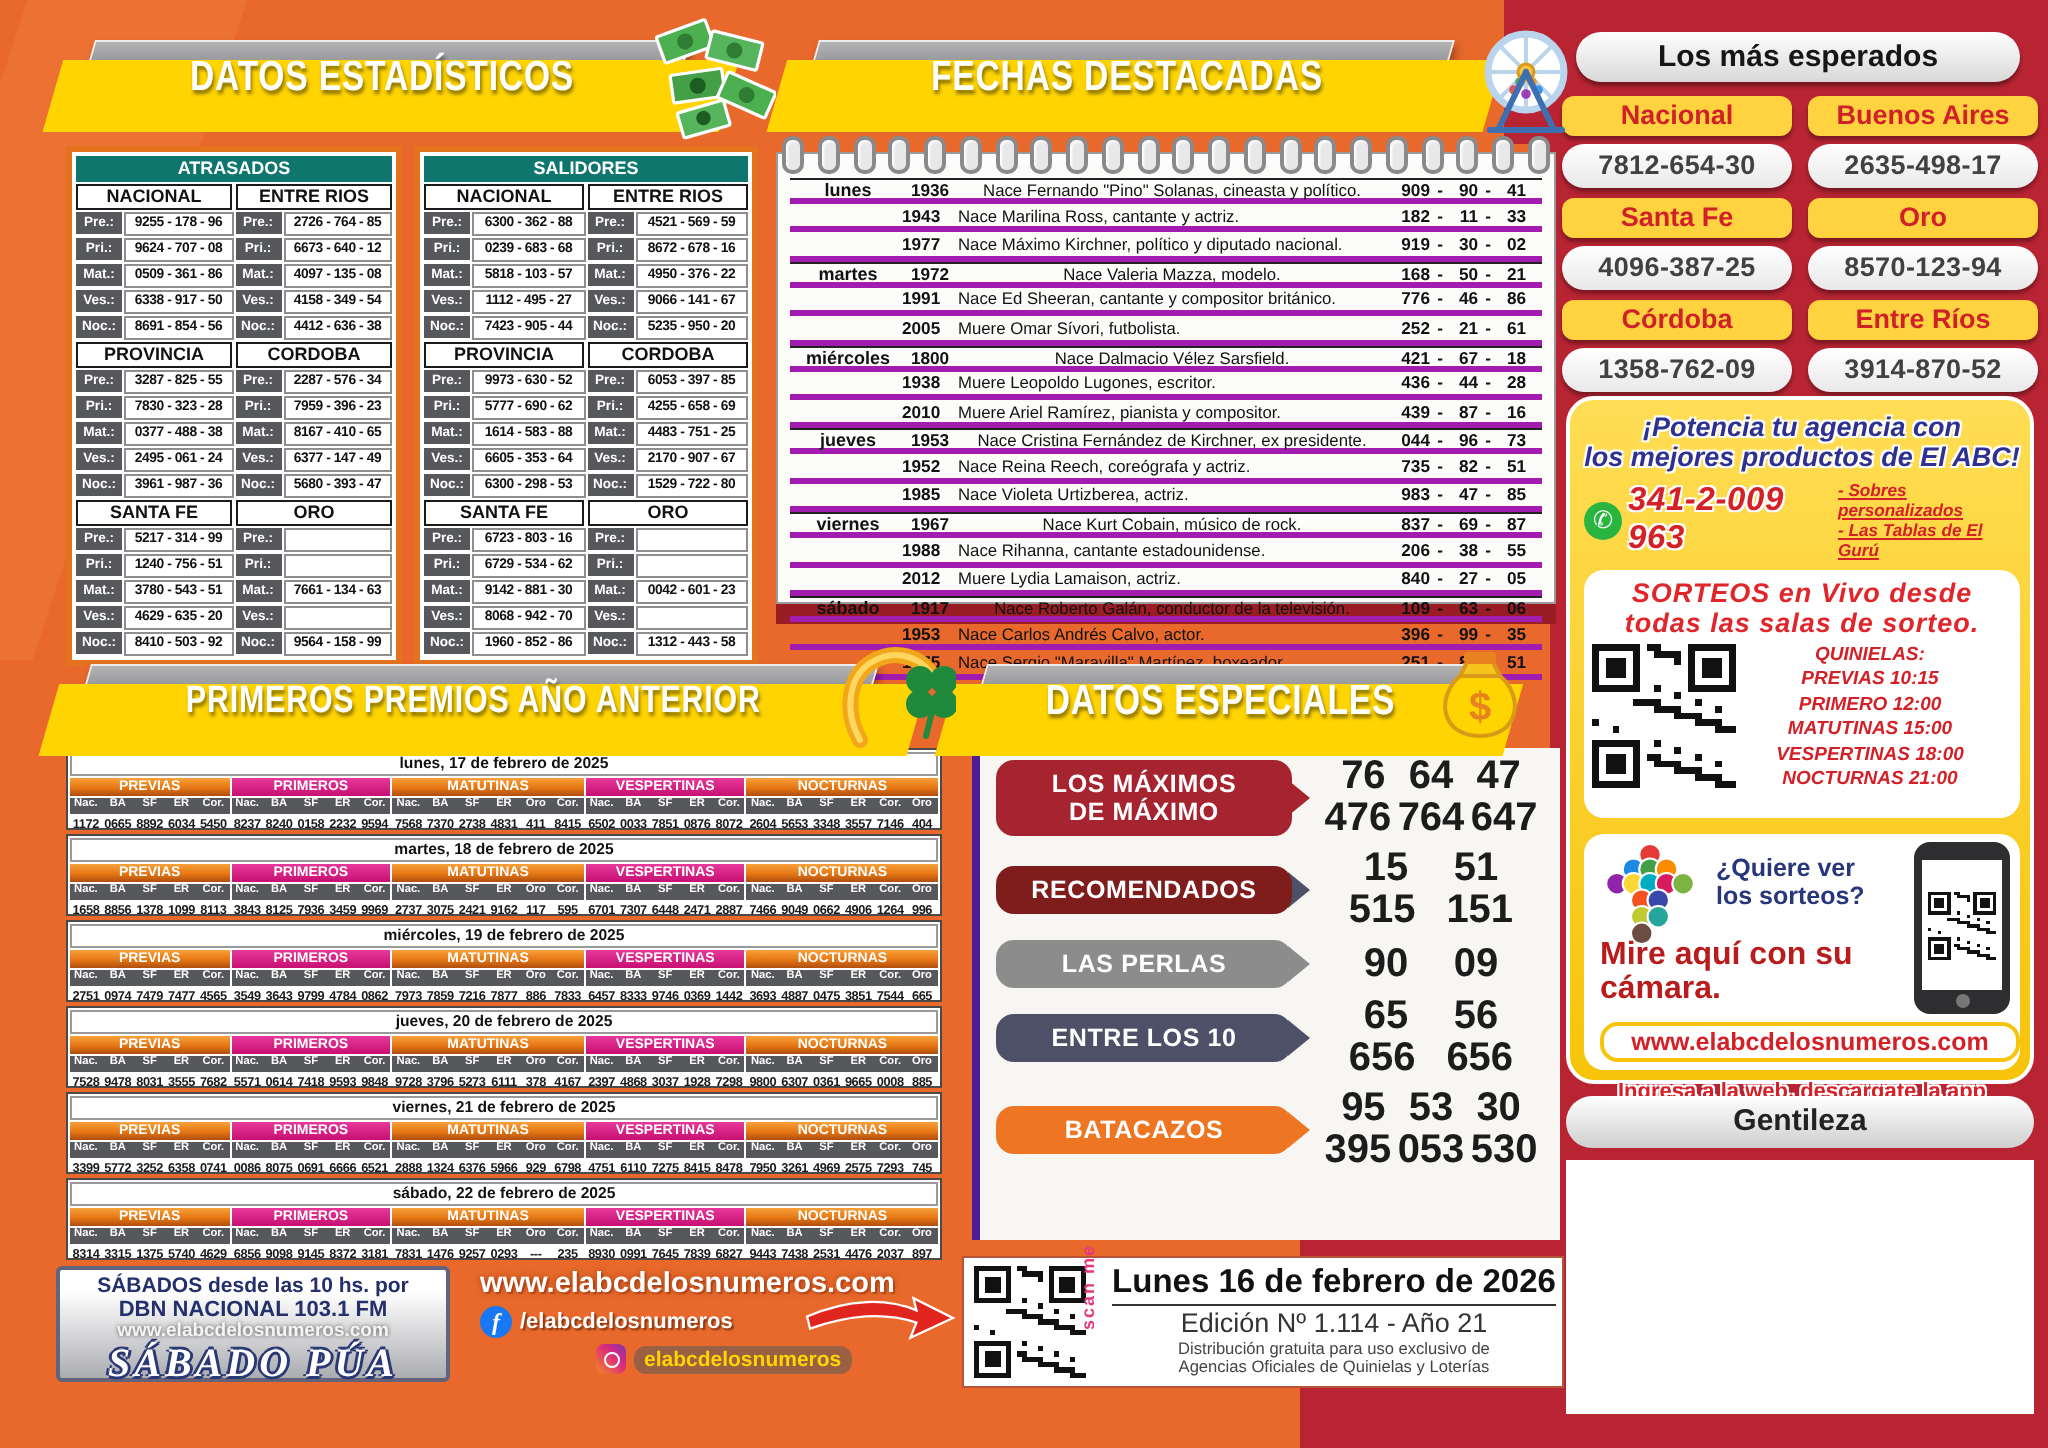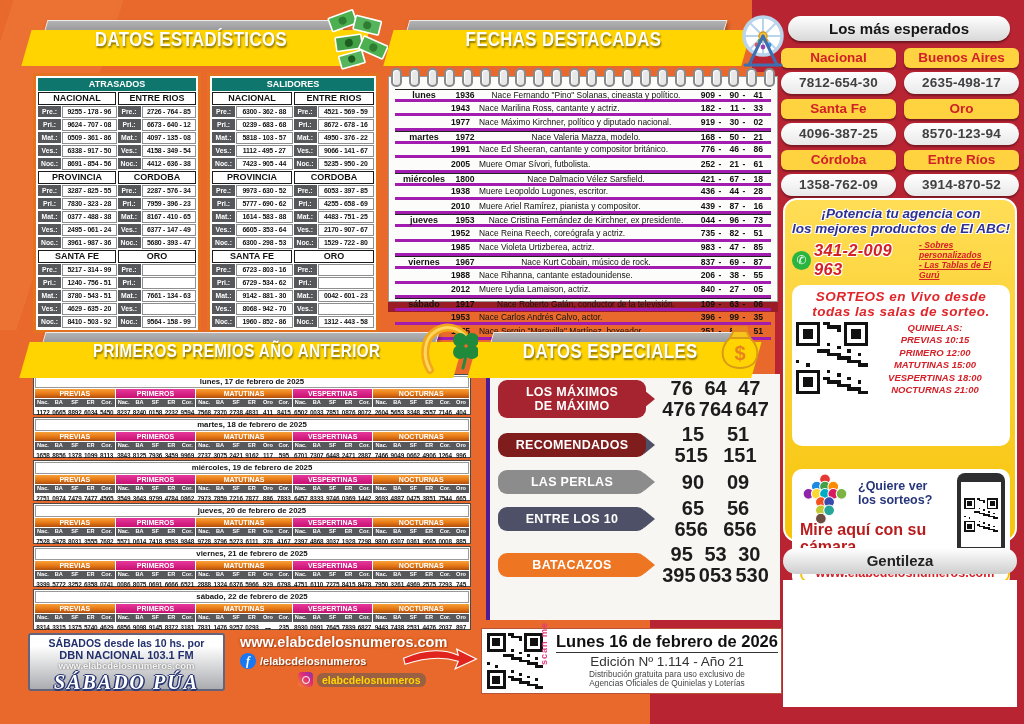--- a/index.html
+++ b/index.html
@@ -45,27 +45,27 @@
   .esp-value{background:linear-gradient(180deg,#fff,#E9E9E9);border-radius:11px;height:22px;font:700 13.5px/22px "Liberation Sans",sans-serif;color:#414042;text-align:center;box-shadow:0 2px 2px rgba(0,0,0,.35);letter-spacing:.2px}
 
   .promo{position:absolute;left:783px;top:198px;width:234px;height:344px;background:linear-gradient(180deg,#FFDD55,#F7C40A);border-radius:14px;border:2px solid #fff;box-sizing:border-box;z-index:3;padding:6px 5px 4px 7px}
   .outline-w{text-shadow:1px 1px 0 #fff,-1px -1px 0 #fff,1px -1px 0 #fff,-1px 1px 0 #fff}
   .promo-head{font:700 13.5px/15px "Liberation Sans",sans-serif;color:#2E3192;text-align:center;font-style:italic}
   .phone-row{display:flex;align-items:center;margin-top:4px;gap:3px}
   .wa{width:19px;height:19px;background:#2AB540;border-radius:50%;color:#fff;font-size:12px;line-height:19px;text-align:center;flex:none}
   .wa::before{content:"✆"}
   .phone{font:700 italic 16.5px "Liberation Sans",sans-serif;color:#D42027;letter-spacing:.3px}
   .bullets{display:flex;flex-direction:column;font:700 italic 8.6px/10px "Liberation Sans",sans-serif;color:#D42027;text-decoration:underline}
-  .sorteos{background:#fff;border-radius:10px;margin-top:5px;height:161px;padding:4px 4px;box-sizing:border-box}
+  .sorteos{background:#fff;border-radius:10px;margin-top:5px;height:124px;padding:4px 4px;box-sizing:border-box}
   .sorteos-title{font:700 italic 13.5px/15px "Liberation Sans",sans-serif;color:#E0262A;text-align:center;letter-spacing:.5px}
   .sorteos-body{display:flex;margin-top:3px}
   .sched{flex:1;text-align:center;padding-right:4px}
   .sched-t{font:700 italic 9.5px/12px "Liberation Sans",sans-serif;color:#D42027}
   .sched-l{font:700 italic 9.5px/12.5px "Liberation Sans",sans-serif;color:#D42027}
-  .quiere{position:relative;background:#fff;border-radius:10px;margin-top:23px;height:118px}
+  .quiere{position:relative;background:#fff;border-radius:10px;margin-top:8px;height:118px}
   .quiere-t{position:absolute;left:66px;top:10px;font:700 12.5px/14px "Liberation Sans",sans-serif;color:#28367B}
   .mire{position:absolute;left:8px;top:52px;width:150px;font:700 16px/17px "Liberation Sans",sans-serif;color:#b91c1c}
   .promo-web{position:absolute;left:8px;bottom:4px;width:206px;font:700 12.5px/16px "Liberation Sans",sans-serif;color:#D42027;text-align:center;border:2px solid #F7C40A;border-radius:9px;background:#fff}
   .phoneimg{position:absolute;right:5px;top:4px;width:48px;height:86px;background:#2E2E30;border-radius:8px;padding:9px 4px 12px 4px;box-sizing:border-box}
   .phoneimg .scr{width:100%;height:100%;background:#fff;display:flex;align-items:center;justify-content:center}
   .phoneimg::after{content:"";position:absolute;left:50%;bottom:3px;width:7px;height:7px;margin-left:-3.5px;border-radius:50%;background:#777}
   .balls{position:absolute;left:2px;top:2px;width:62px;height:56px}
   .ingresa{margin-top:5px;font:700 11px/12.5px "Liberation Sans",sans-serif;color:#D42027;text-align:center}
   .gent{position:absolute;left:783px;top:548px;width:234px;height:26px;background:linear-gradient(180deg,#fff,#CECECE);border-radius:13px;font:700 15px/26px "Liberation Sans",sans-serif;text-align:center;color:#222;z-index:3}
   .whitebox{position:absolute;left:783px;top:580px;width:234px;height:127px;background:#fff;z-index:3}

